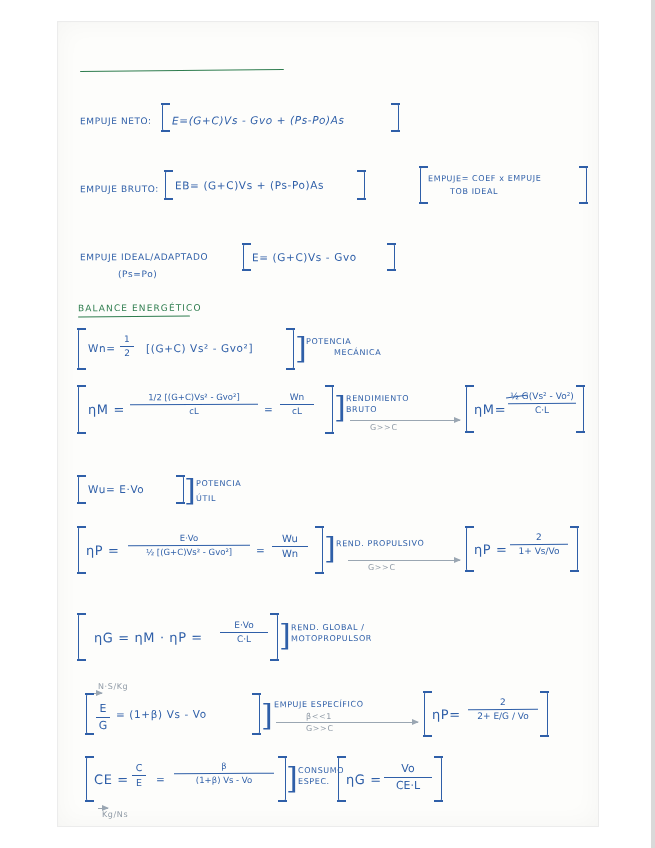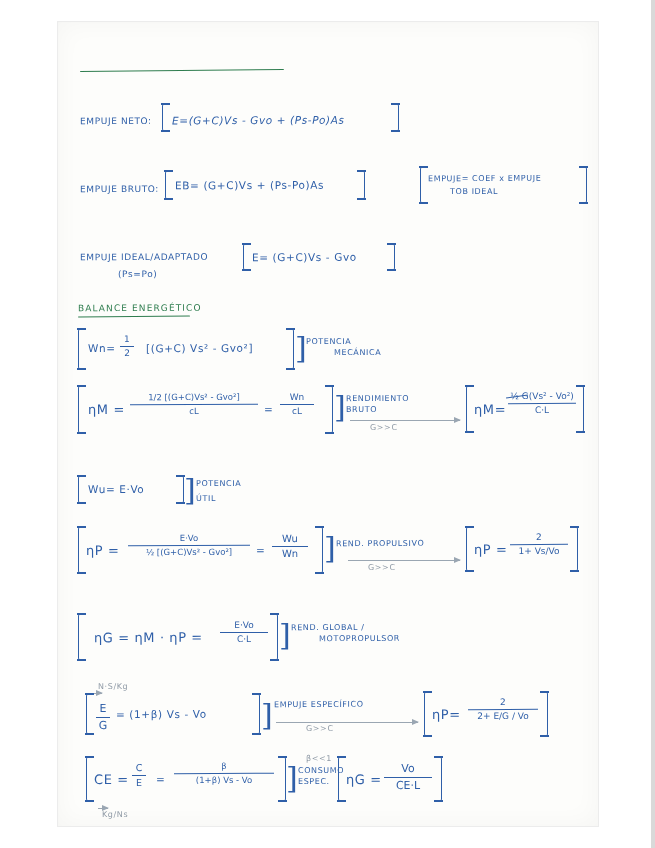--- a/index.html
+++ b/index.html
@@ -241,37 +241,37 @@
         <i class="rnub2"></i>
       </div>
     <div class="ink lg" style="left:28px;top:608px;margin-left:8px;">ηG = ηM · ηP =</div>
     <div class="frac" style="left:162px;top:598px;width:48px;font-size:9px;">
       <span class="num">E·Vo</span>
       <span class="bar"></span>
       <span class="den">C·L</span>
     </div>
     <div class="rbrace" style="left:221px;top:598px;">]</div>
     <div class="ink tiny" style="left:233px;top:601px;text-align:right;">REND. GLOBAL /</div>
-    <div class="ink tiny" style="left:233px;top:612px;margin-left:28px;">MOTOPROPULSOR</div>
+    <div class="ink tiny" style="left:233px;top:612px;">MOTOPROPULSOR</div>
 
     <div class="ink grey tiny" style="left:40px;top:660px;">N·S/Kg</div>
     <div class="arrow" style="left:30px;top:671px;width:14px;background:#9aa6b2;"></div>
     <div class="bracket open" style="left:28px;top:672px;width:174px;height:40px;">
         <i class="rnub1"></i>
         <i class="rnub2"></i>
       </div>
     <div class="frac" style="left:38px;top:680px;width:14px;font-size:11px;">
       <span class="num">E</span>
       <span class="bar"></span>
       <span class="den">G</span>
     </div>
     <div class="ink md" style="left:58px;top:686px;">= (1+β) Vs - Vo</div>
     <div class="rbrace" style="left:203px;top:678px;">]</div>
     <div class="ink tiny" style="left:216px;top:678px;">EMPUJE  ESPECÍFICO</div>
-    <div class="ink grey tiny" style="left:248px;top:732px;">β&lt;&lt;1</div>
+    <div class="ink grey tiny" style="left:248px;top:690px;">β&lt;&lt;1</div>
     <div class="arrow" style="left:218px;top:700px;width:142px;"></div>
     <div class="ink grey tiny" style="left:248px;top:702px;">G&gt;&gt;C</div>
 
     <div class="bracket open" style="left:366px;top:670px;width:124px;height:44px;">
         <i class="rnub1"></i>
         <i class="rnub2"></i>
       </div>
     <div class="ink lg" style="left:374px;top:685px;">ηP=</div>
     <div class="frac" style="left:410px;top:675px;width:70px;font-size:9px;">
       <span class="num">2</span>

